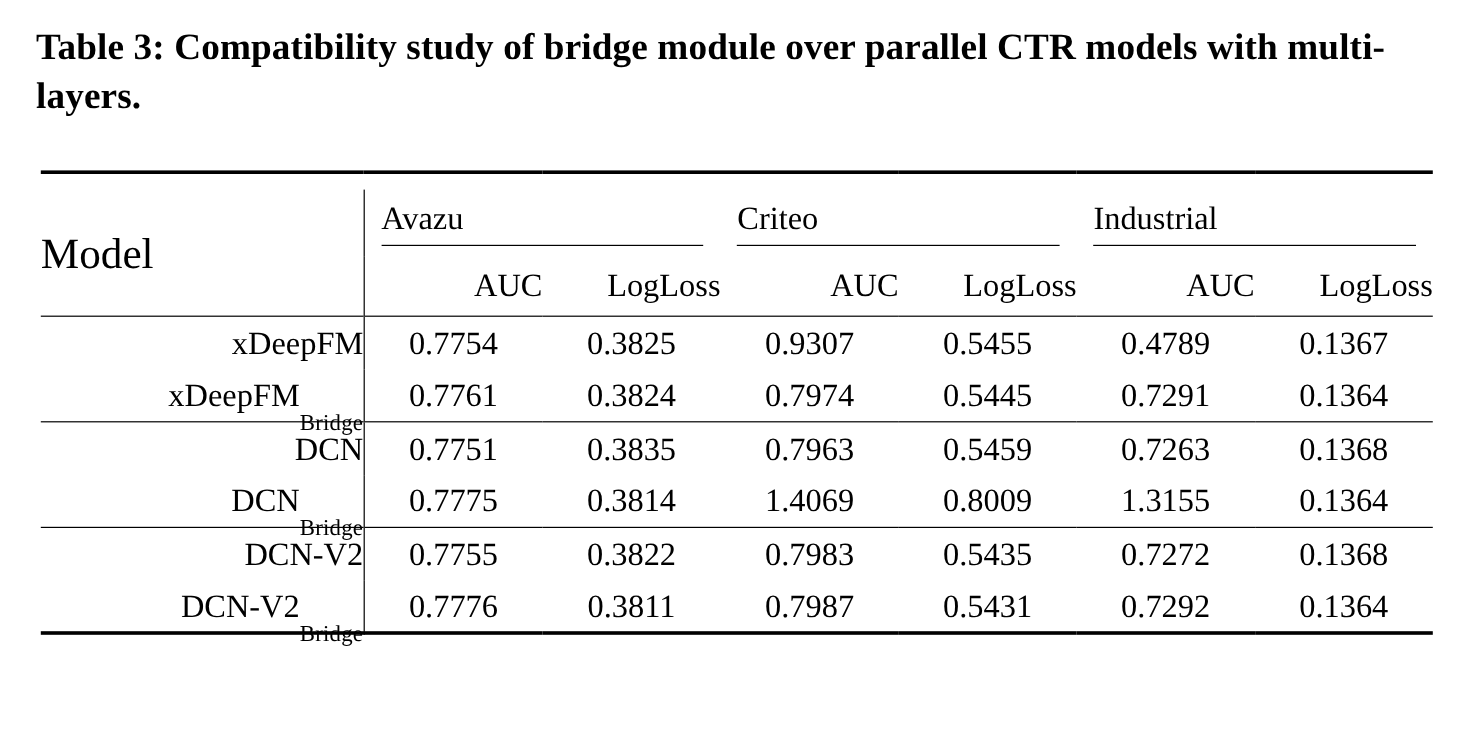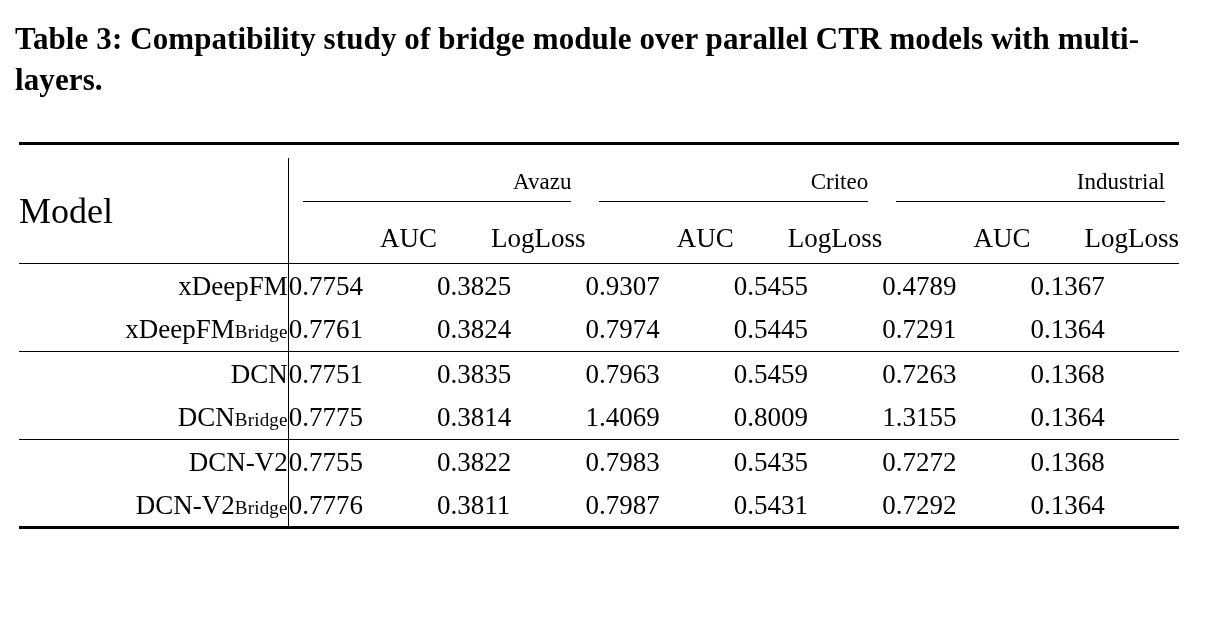--- a/index.html
+++ b/index.html
@@ -12,21 +12,21 @@
     height: 620px;
     font-family: "Liberation Serif", serif;
     color: #000000;
     overflow: hidden;
   }
   .page {
     position: relative;
     width: 1220px;
     height: 620px;
     box-sizing: border-box;
-    padding: 18px 30px 0 13px;
+    padding: 18px 30px 0 28px;
   }
   .caption {
     font-family: "Liberation Serif", serif;
     font-weight: bold;
     font-size: 31px;
     line-height: 1.33;
     letter-spacing: 0.1px;
     margin: 0 0 0 2px;
     width: 1165px;
   }
@@ -57,34 +57,34 @@
     border-top: 3px solid #000;
   }
   
   .model-col {
     text-align: right;
     padding-left: 10px;
     width: 268px;
     white-space: nowrap;
   }
   .numcell {
-    text-align: left;
+    text-align: center;
     width: 148px;
     white-space: nowrap;
   }
   .headcell {
     text-align: right;
     white-space: nowrap;
   }
   .vline {
     border-left: 1.6px solid #000;
   }
   .dsgroup {
-    text-align: right;
-    font-size: 23px;
+    text-align: left;
+    font-size: 27px;
     padding-bottom: 2px;
   }
   .dsgroup .inner {
     display: block;
     margin: 0 14px;
     padding-bottom: 6px;
     border-bottom: 1.4px solid #000;
   }
   .row-h {
     height: 56px;
@@ -97,21 +97,21 @@
   }
   .model-head {
     text-align: left;
     padding-left: 10px;
     font-size: 36px;
   }
   sub.brg {
     font-size: 19px;
     vertical-align: baseline;
     position: relative;
-    top: 0;
+    top: 20px;
     letter-spacing: 0.2px;
   }
   .spacer-top { height: 14px; }
 </style>
 </head>
 <body>
 
 <div class="page">
 
   <div class="caption">Table 3: Compatibility study of bridge module over parallel CTR models with multi-layers.</div>

